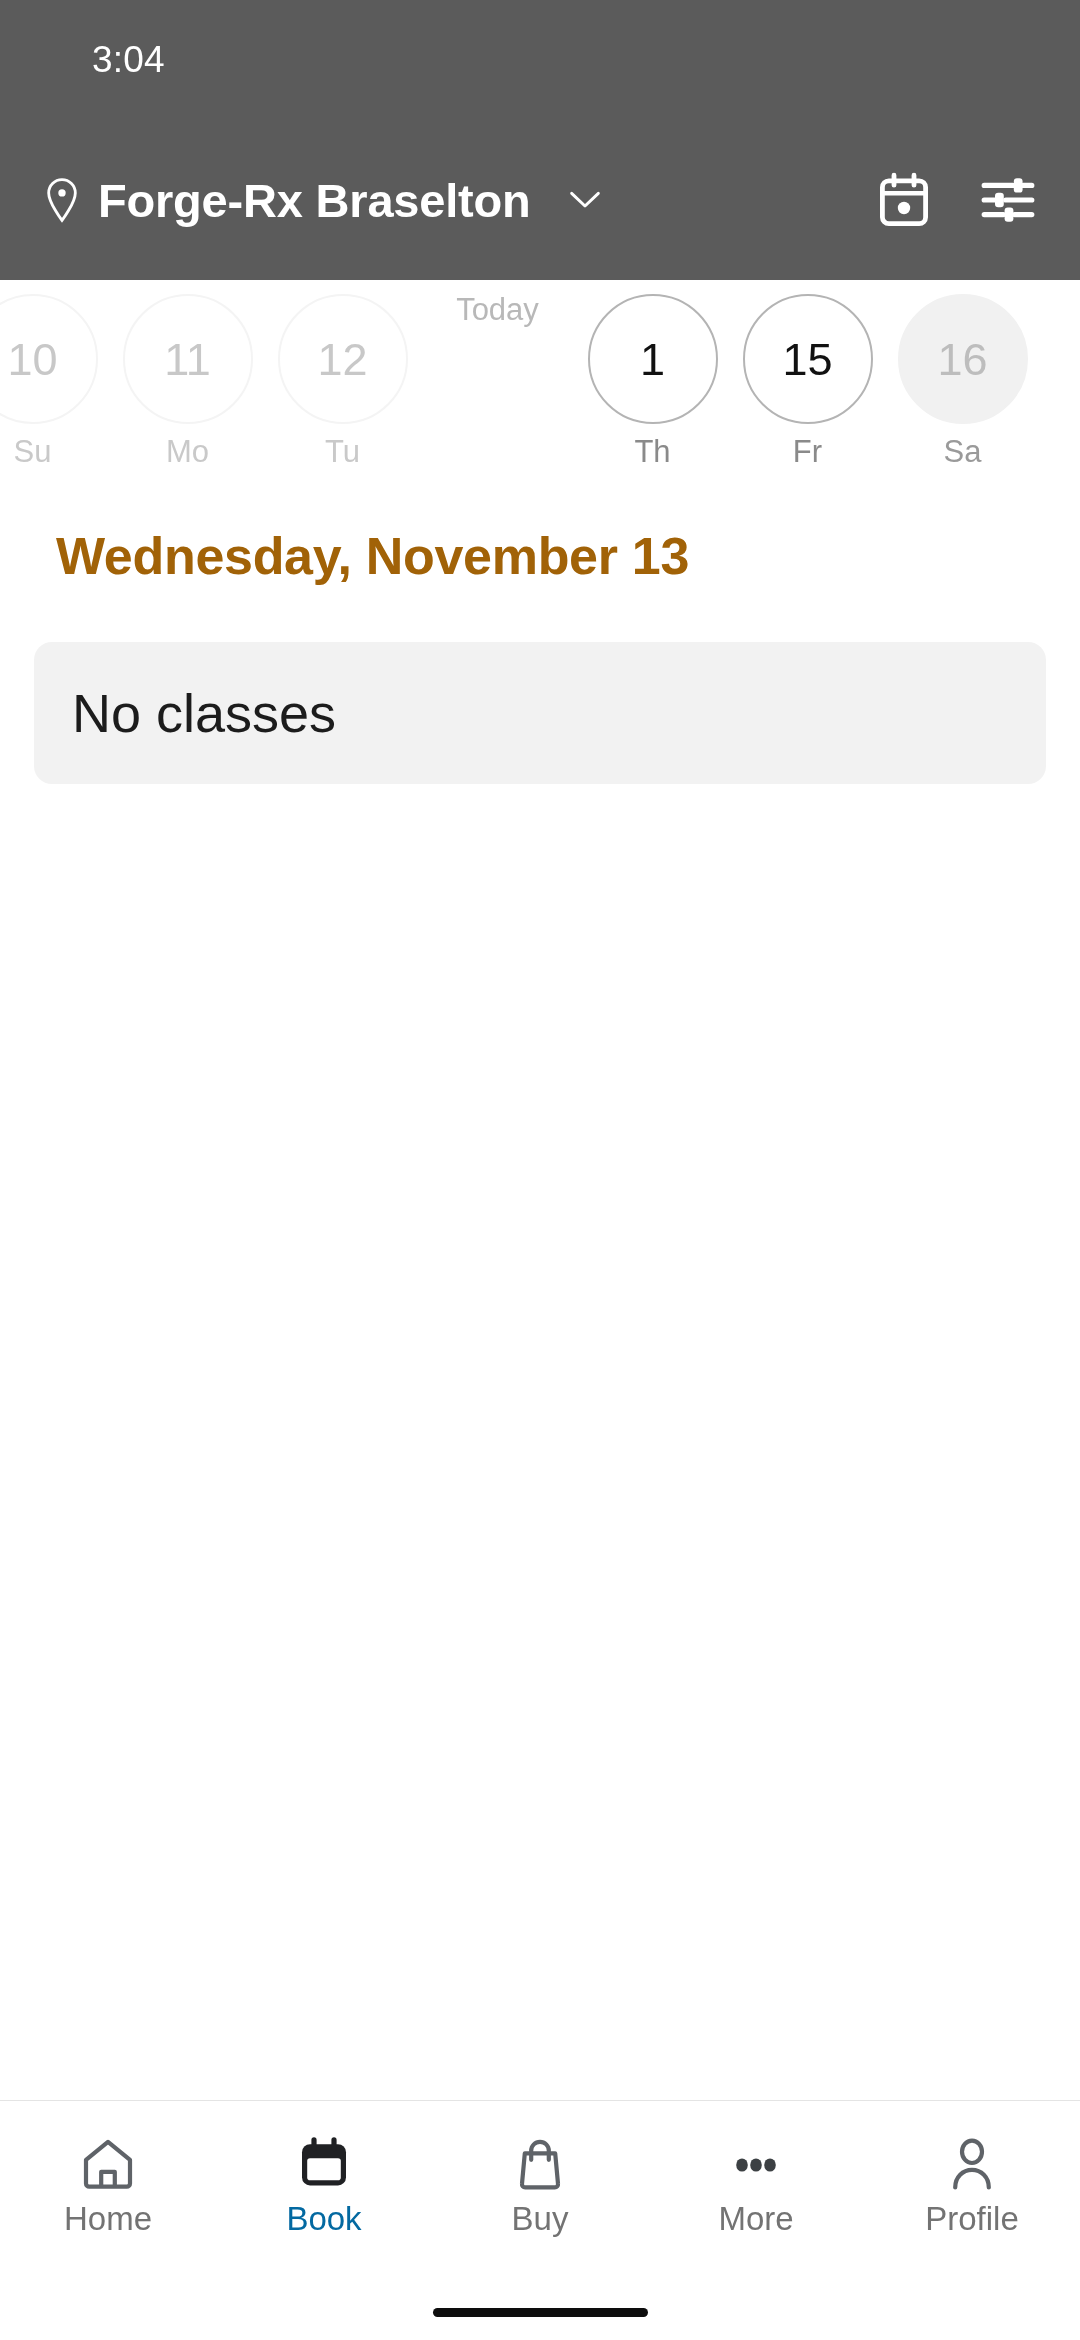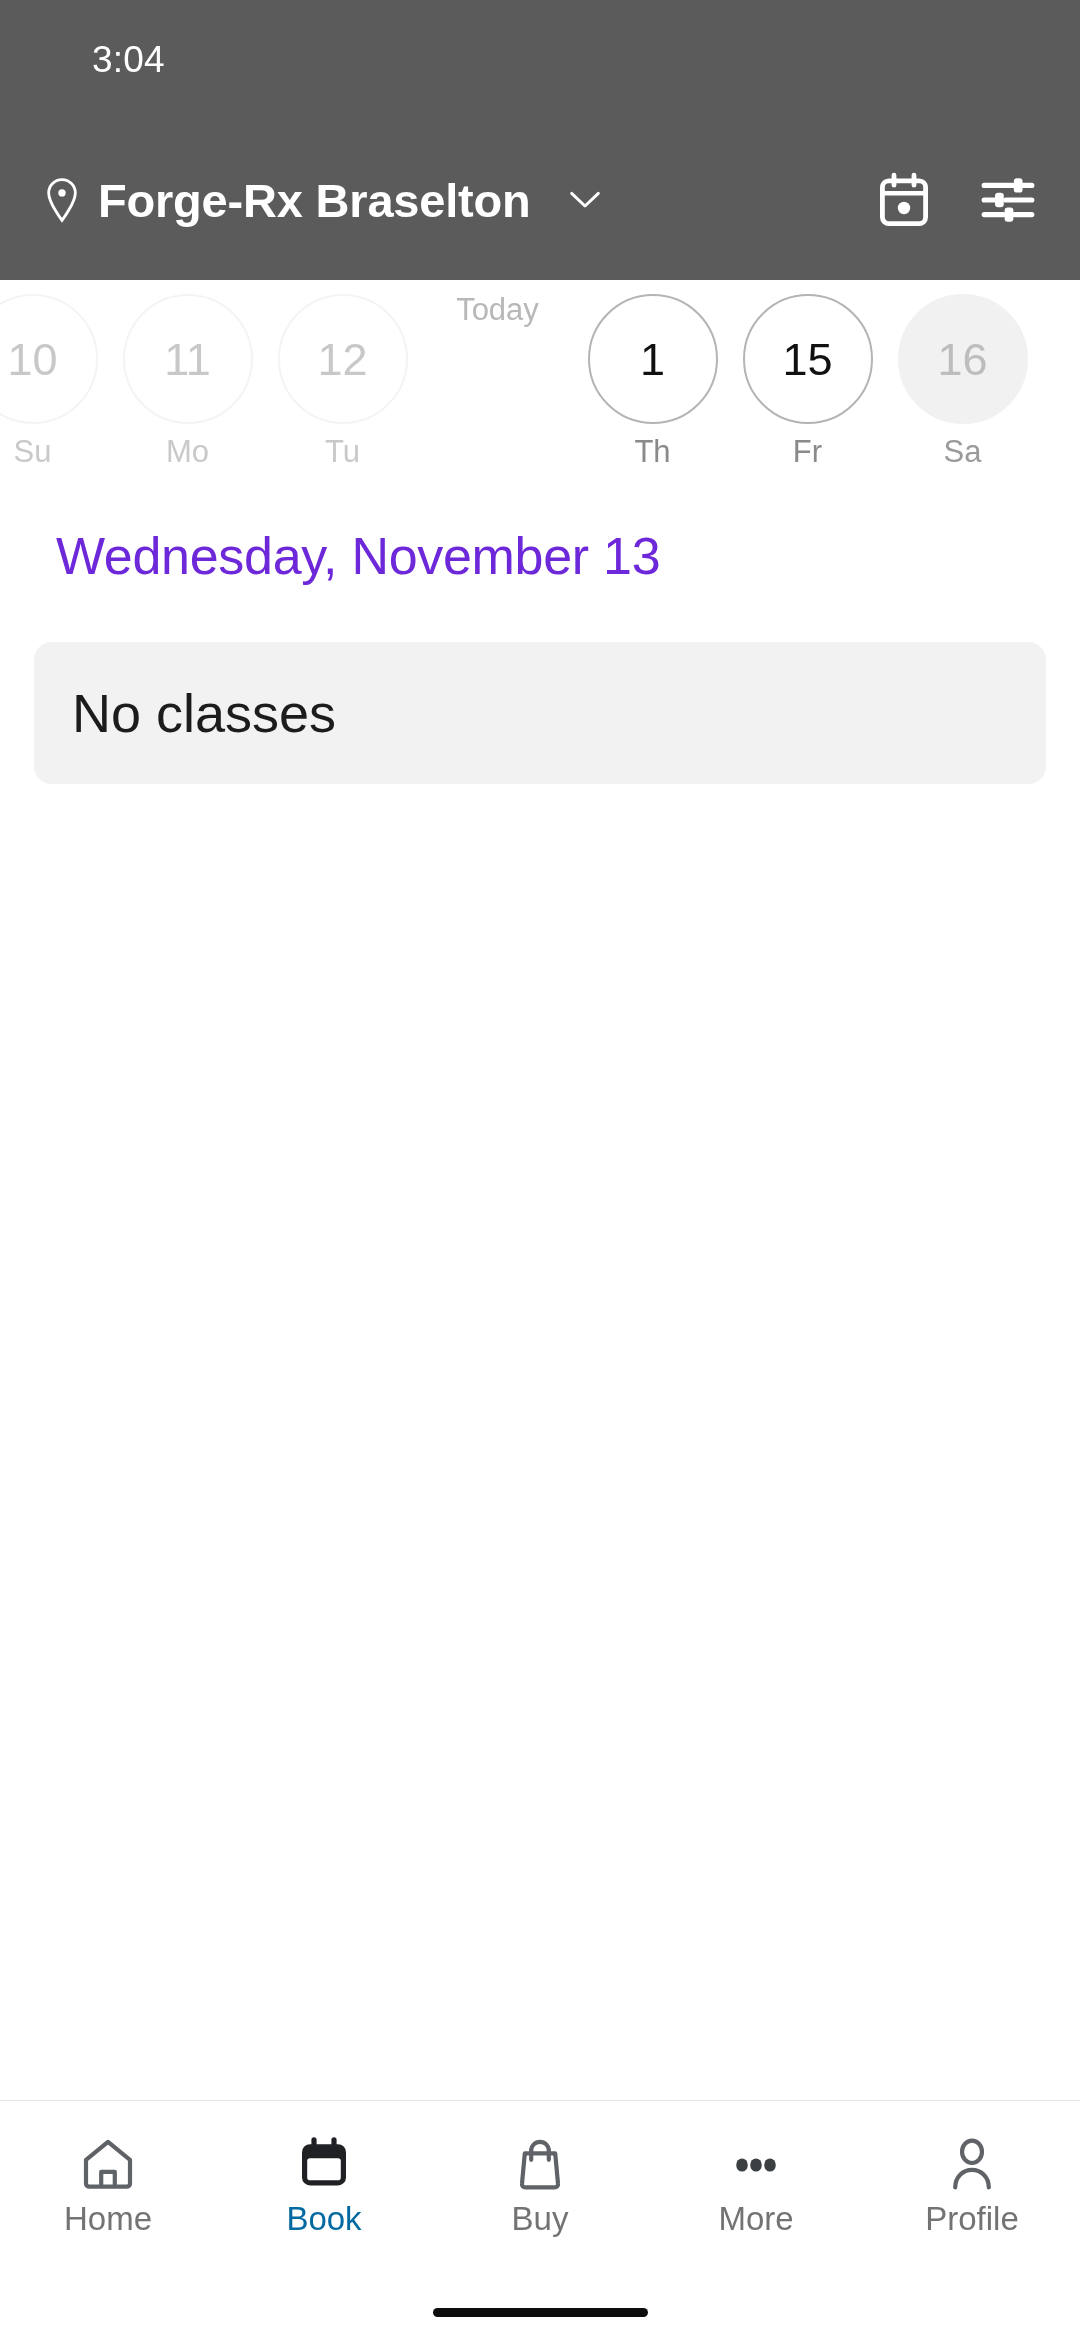--- a/index.html
+++ b/index.html
@@ -61,21 +61,21 @@
 
   .daycell.future .daycircle { border-color:#b4b4b4; color:#111111; }
   .daycell.future .daylabel { color:#8a8a8a; }
 
   .daycell.dim .daycircle { background:#f1f1f1; border-color:#f1f1f1; color:#bdbdbd; }
   .daycell.dim .daylabel { color:#9a9a9a; }
 
   
   .content { flex:1 1 auto; background:#fff; padding:0 34px; }
   .date-heading {
-    font-size:52px; color:#6d28d9; font-weight:400;
+    font-size:52px; color:#a16207; font-weight:700;
     padding:36px 22px 0 22px; letter-spacing:-0.3px;
   }
   .empty-card {
     margin-top:56px; background:#f2f2f2; border-radius:18px;
     height:142px; display:flex; align-items:center;
     padding-left:38px;
   }
   .empty-card-text { font-size:54px; color:#1c1c1c; }
 
   

